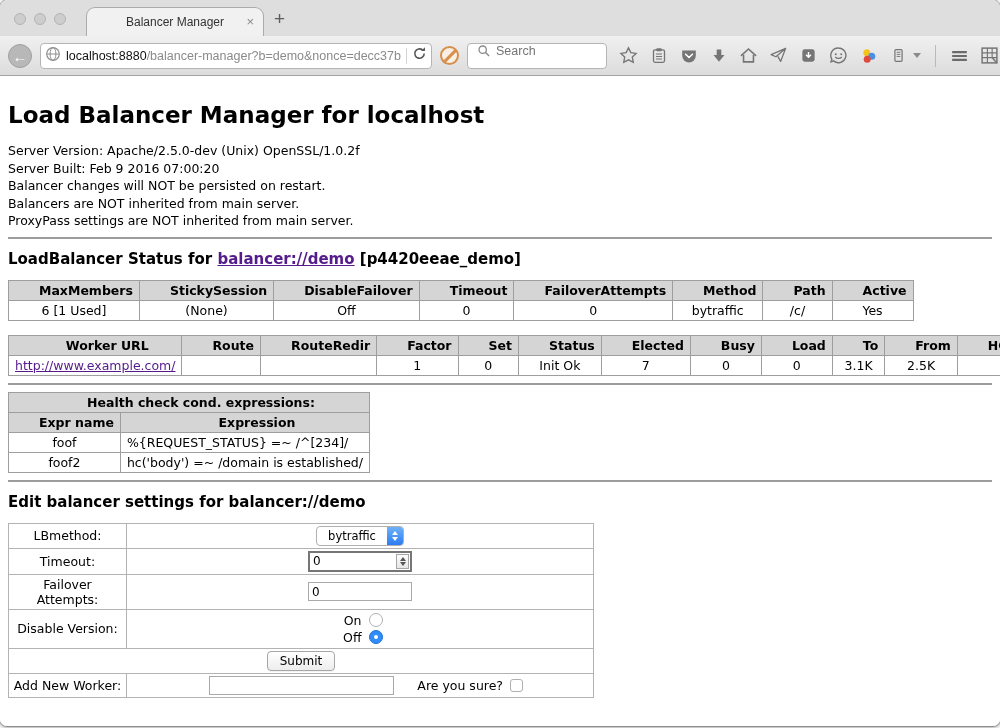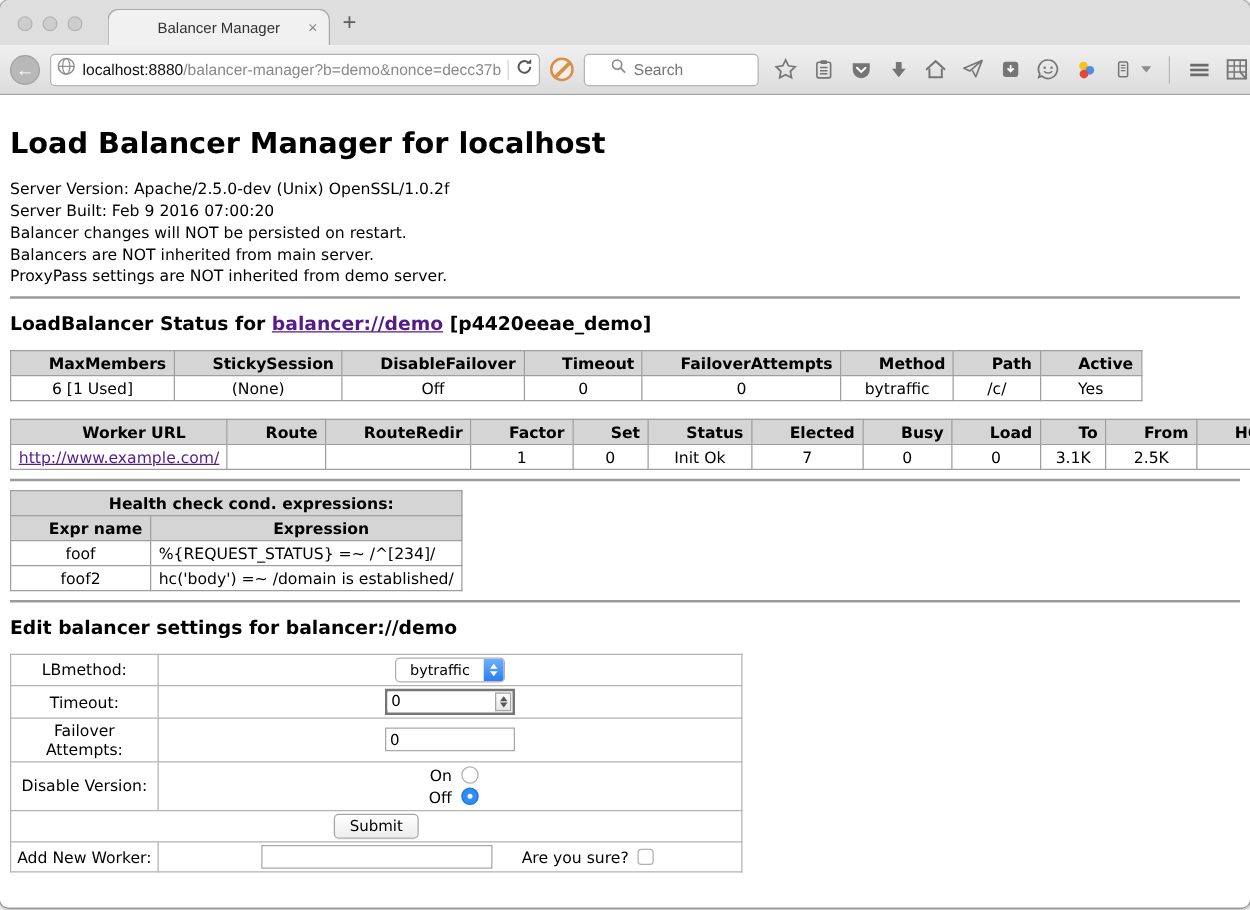--- a/index.html
+++ b/index.html
@@ -44,21 +44,21 @@
   .urltext .dom { color: #111; }
   .urltext .pth { color: #8a8a8a; }
   .urlbar .sep { width: 1px; height: 16px; background: #d5d5d5; }
   .blocked {
     width: 19px; height: 19px; border-radius: 50%; border: 2px solid #d6904c; position: relative;
     background: #f9efe4; flex: 0 0 auto;
   }
   .blocked::after { content: ""; position: absolute; left: -1px; top: 6.5px; width: 17px; height: 2.5px; background: #d6904c; transform: rotate(-45deg); }
   .searchbar {
     width: 140px; height: 26px; background: #fff; border: 1px solid #b5b5b5; border-radius: 4px;
-    display: flex; align-items: center; padding: 0 20px; gap: 5px; flex: 0 0 auto;
+    display: flex; align-items: flex-start; padding: 0 9px; gap: 5px; flex: 0 0 auto;
   }
   .searchbar input { border: none; outline: none; width: 100px; font-size: 12.5px; color: #444; background: transparent; font-family: "Liberation Sans", sans-serif; }
   .icons { display: flex; align-items: center; gap: 11px; margin-left: 4px; }
   .icons .ic { width: 19px; height: 19px; display: flex; align-items: center; justify-content: center; }
   .caret { width: 0; height: 0; border-left: 4px solid transparent; border-right: 4px solid transparent; border-top: 5px solid #8b8b8b; margin-left: -6px; }
   .vsep { width: 1px; height: 22px; background: #b9b9b9; margin: 0 3px; }
 
   
   .content { flex: 1; background: #fff; padding: 0 8px; overflow: hidden;
              font-family: "DejaVu Sans", "Liberation Sans", sans-serif; font-size: 12.5px; color: #000; }
@@ -250,21 +250,21 @@
   </div>
 
   <div class="content">
     <h1>Load Balancer Manager for localhost</h1>
 
     <div class="srvinfo">
       <div>Server Version: Apache/2.5.0-dev (Unix) OpenSSL/1.0.2f</div>
       <div>Server Built: Feb 9 2016 07:00:20</div>
       <div>Balancer changes will NOT be persisted on restart.</div>
       <div>Balancers are NOT inherited from main server.</div>
-      <div>ProxyPass settings are NOT inherited from demo server.</div>
+      <div>ProxyPass settings are NOT inherited from main server.</div>
     </div>
 
     <hr class="rule">
 
     <h3>
       <span>LoadBalancer Status for</span>
       <a class="vlink" href="#">balancer://demo</a>
       <span>[p4420eeae_demo]</span>
     </h3>
 

